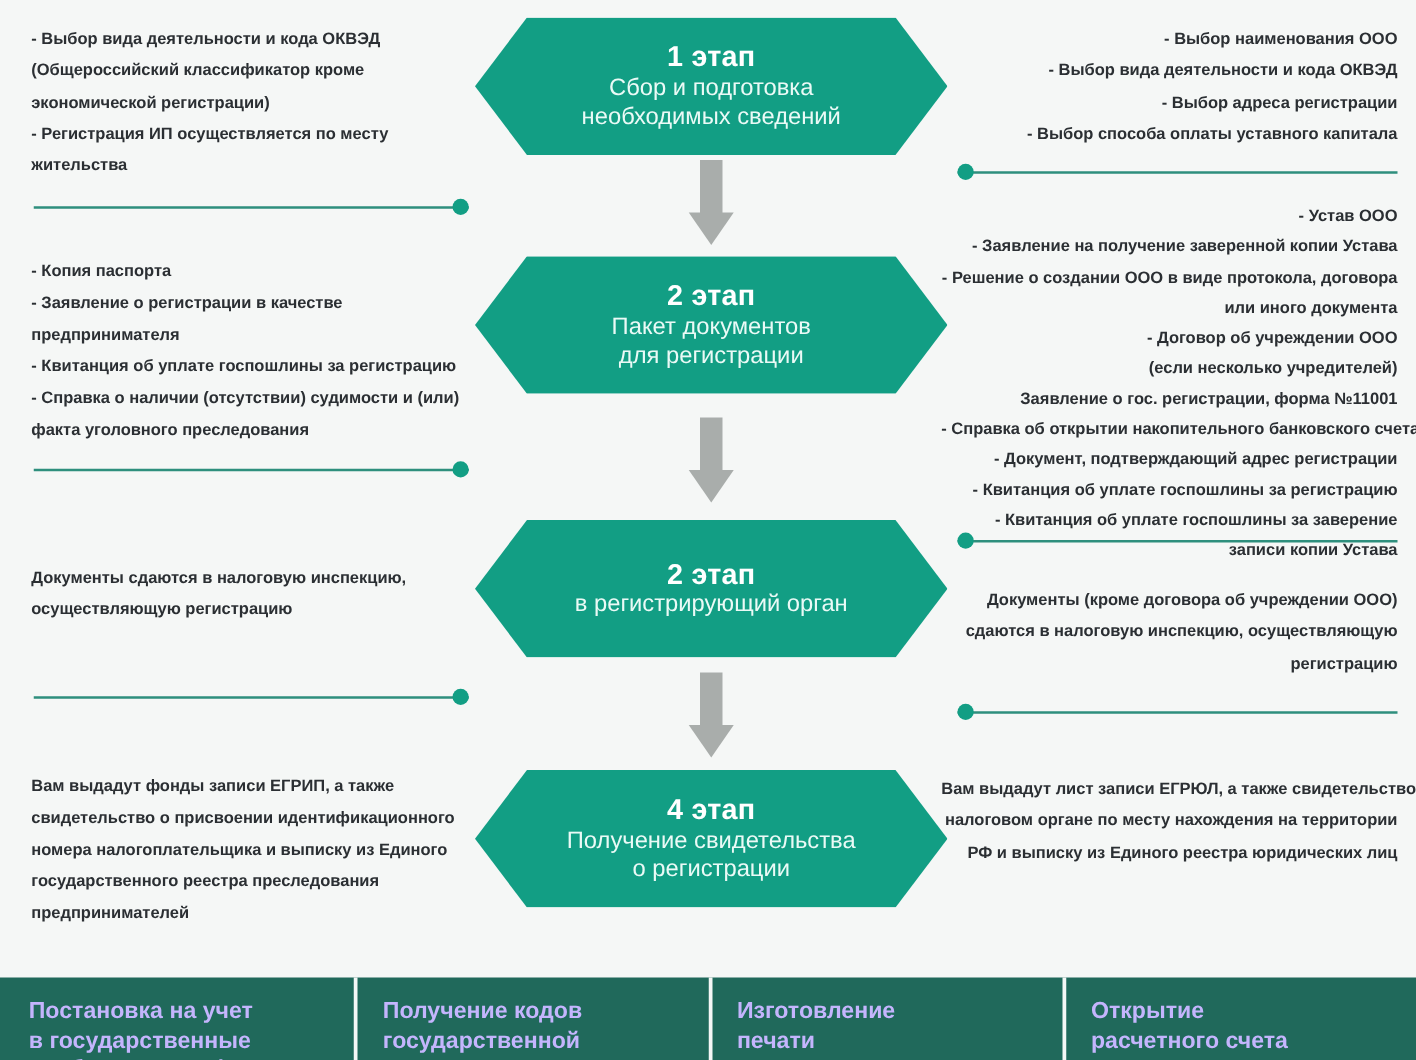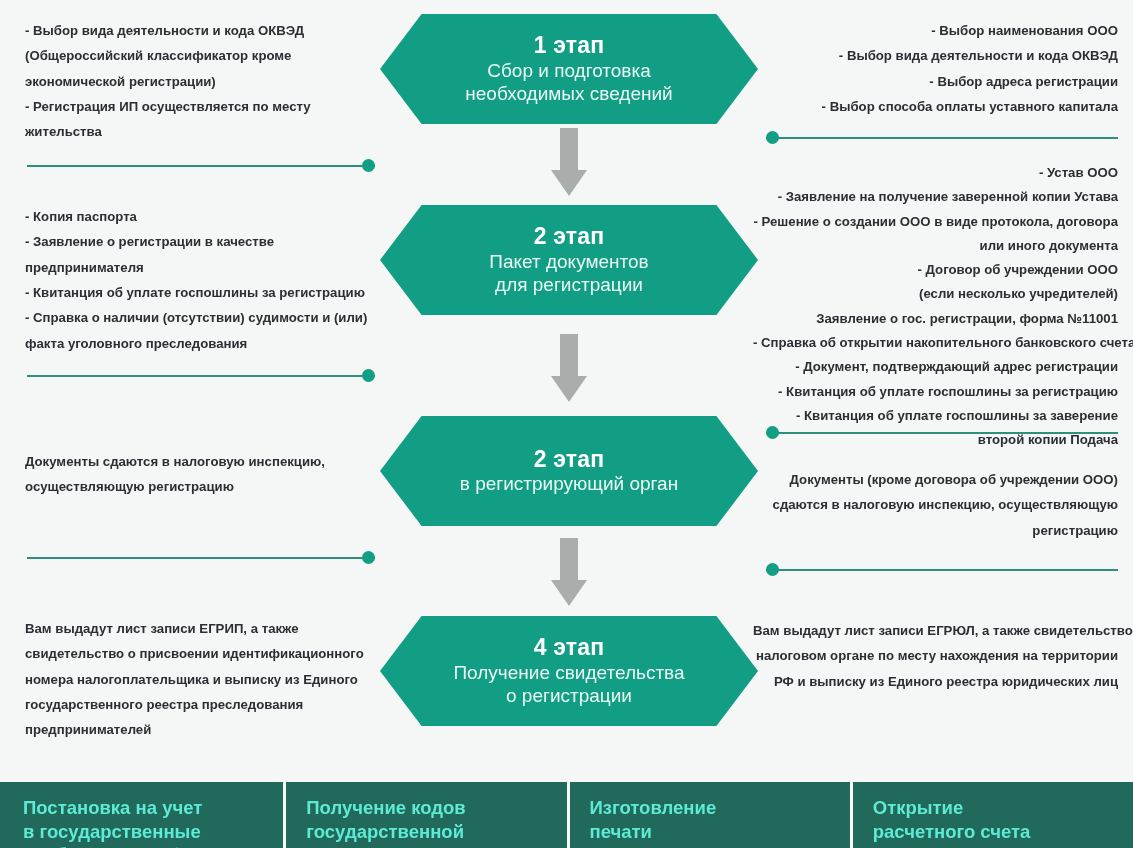--- a/index.html
+++ b/index.html
@@ -138,21 +138,21 @@
     width: 1133px;
     height: 66px;
     background: #20695b;
     display: flex;
   }
   .bottom-cell {
     position: relative;
     flex: 1 1 0;
     padding: 14px 10px 0 23px;
     box-sizing: border-box;
-    color: #5eead4;
+    color: #c4b5fd;
     font-size: 18.5px;
     font-weight: bold;
     line-height: 1.28;
   }
   .bottom-cell + .bottom-cell::before {
     content: "";
     position: absolute;
     left: 0;
     top: 0;
     bottom: 0;
@@ -196,21 +196,21 @@
     <span class="line">Документы сдаются в налоговую инспекцию,</span>
     <span class="line">осуществляющую регистрацию</span>
   </div>
 
   <div class="rule dot-right" style="left:27px; width:348px; top:551px;">
     <span class="bar"></span>
     <span class="dot"></span>
   </div>
 
   <div class="side-text side-left" style="top:616px;">
-    <span class="line">Вам выдадут лист записи ЕГРИП, а также</span>
+    <span class="line">Вам выдадут фонды записи ЕГРИП, а также</span>
     <span class="line">свидетельство о присвоении идентификационного</span>
     <span class="line">номера налогоплательщика и выписку из Единого</span>
     <span class="line">государственного реестра преследования</span>
     <span class="line">предпринимателей</span>
   </div>
 
   <div class="center-col">
 
     <div class="hex hex-1">
       <div class="hex-title">1 этап</div>
@@ -269,21 +269,21 @@
     <span class="line">- Заявление на получение заверенной копии Устава</span>
     <span class="line">-  Решение о создании ООО в виде протокола, договора</span>
     <span class="line">или иного документа</span>
     <span class="line">- Договор об учреждении ООО</span>
     <span class="line">(если несколько учредителей)</span>
     <span class="line">Заявление о гос. регистрации, форма №11001</span>
     <span class="line">- Справка об открытии накопительного банковского счета</span>
     <span class="line">- Документ, подтверждающий адрес регистрации</span>
     <span class="line">- Квитанция об уплате госпошлины за регистрацию</span>
     <span class="line">- Квитанция об уплате госпошлины за заверение</span>
-    <span class="line">второй копии Подача</span>
+    <span class="line">записи копии Устава</span>
   </div>
 
   <div class="rule dot-left" style="left:766px; width:352px; top:426px;">
     <span class="bar"></span>
     <span class="dot"></span>
   </div>
 
   <div class="side-text side-right" style="top:467px;">
     <span class="line">Документы (кроме договора об учреждении ООО)</span>
     <span class="line">сдаются в налоговую инспекцию, осуществляющую</span>

